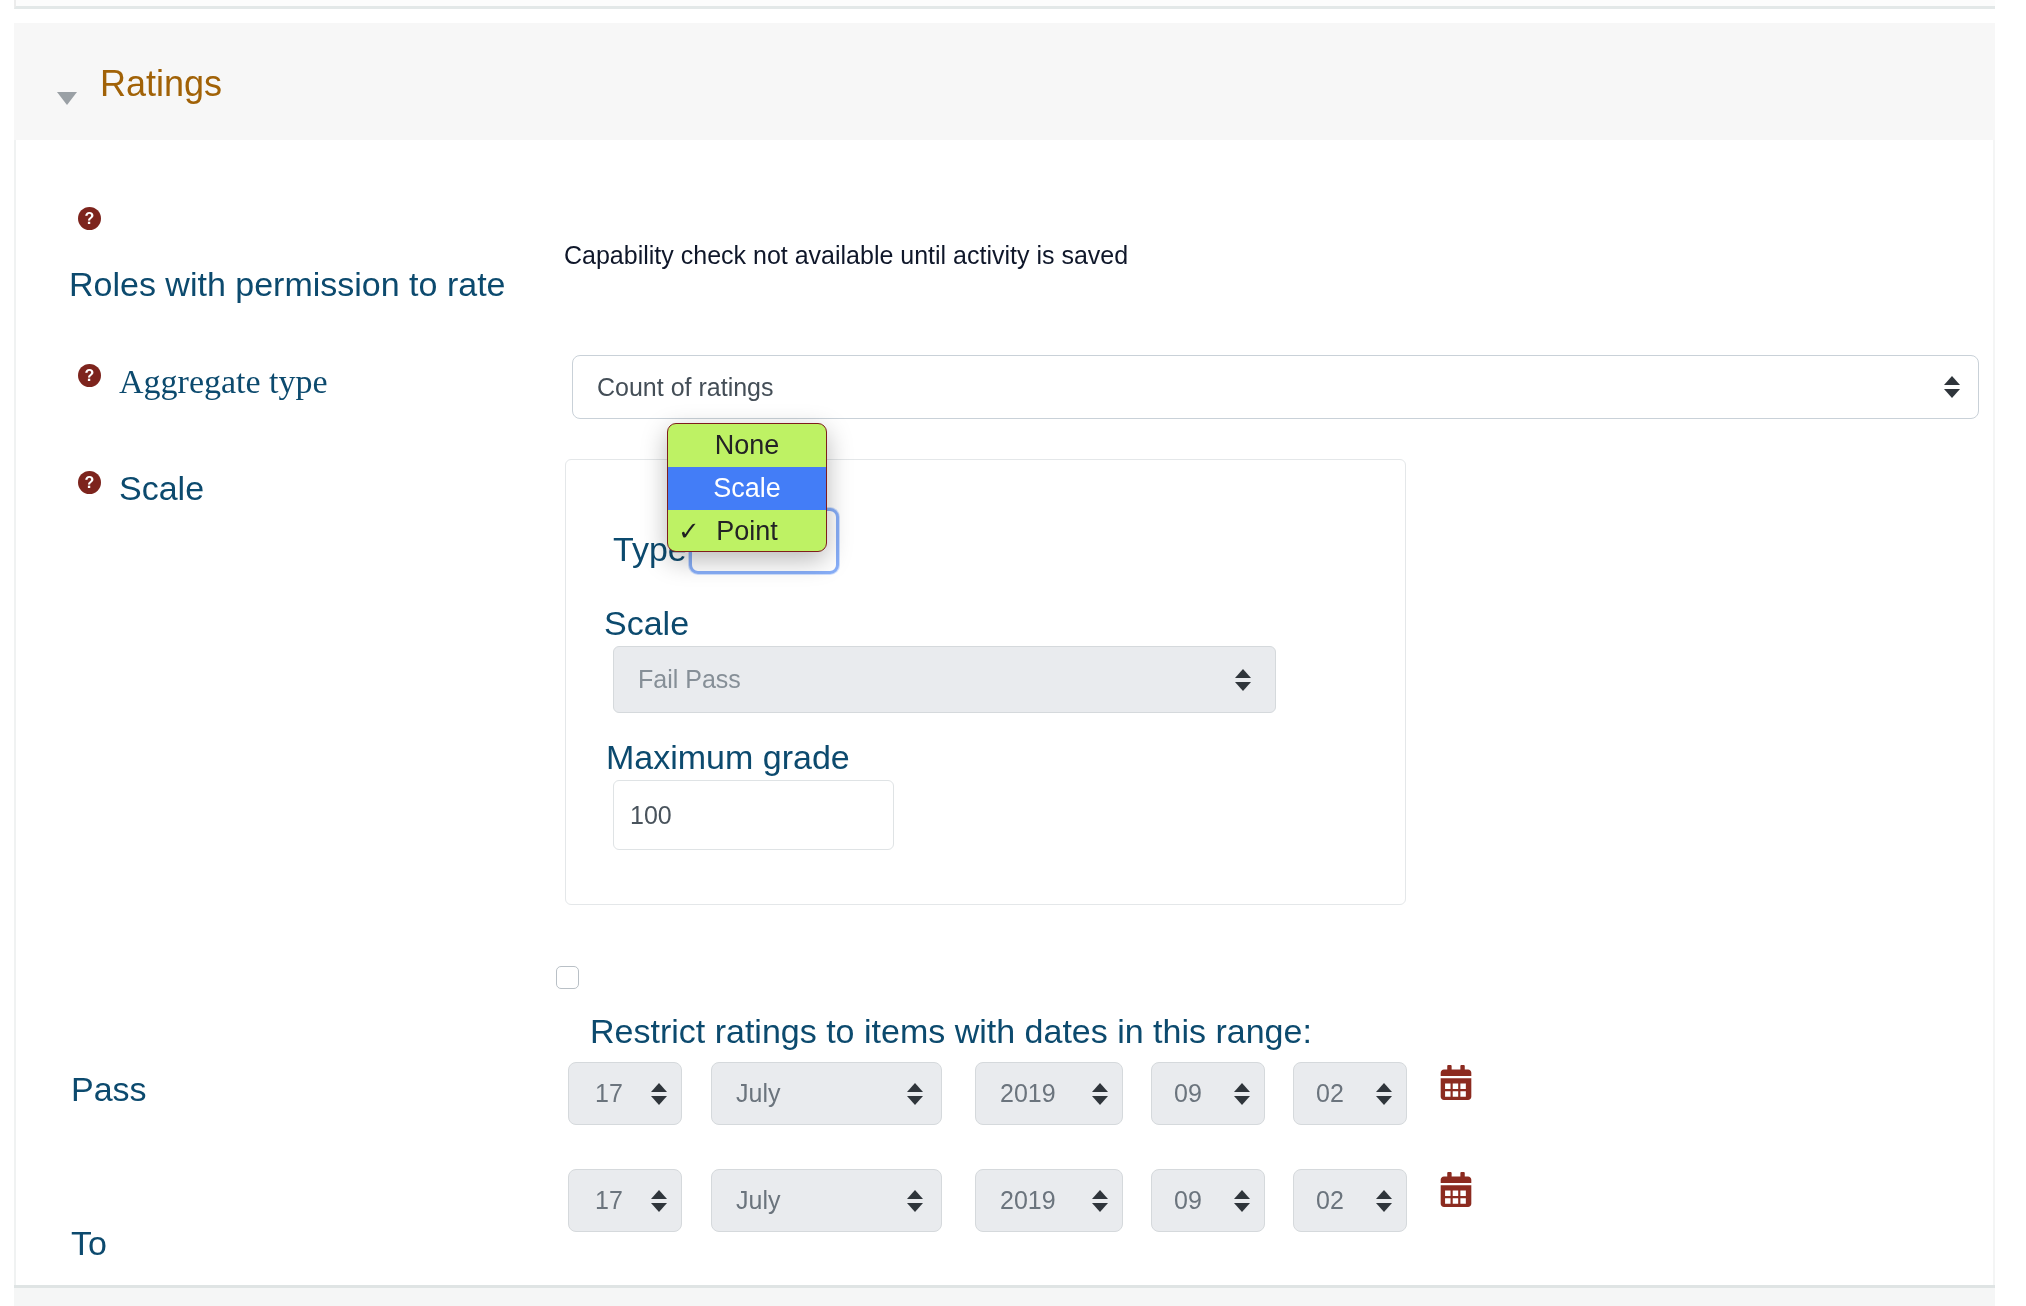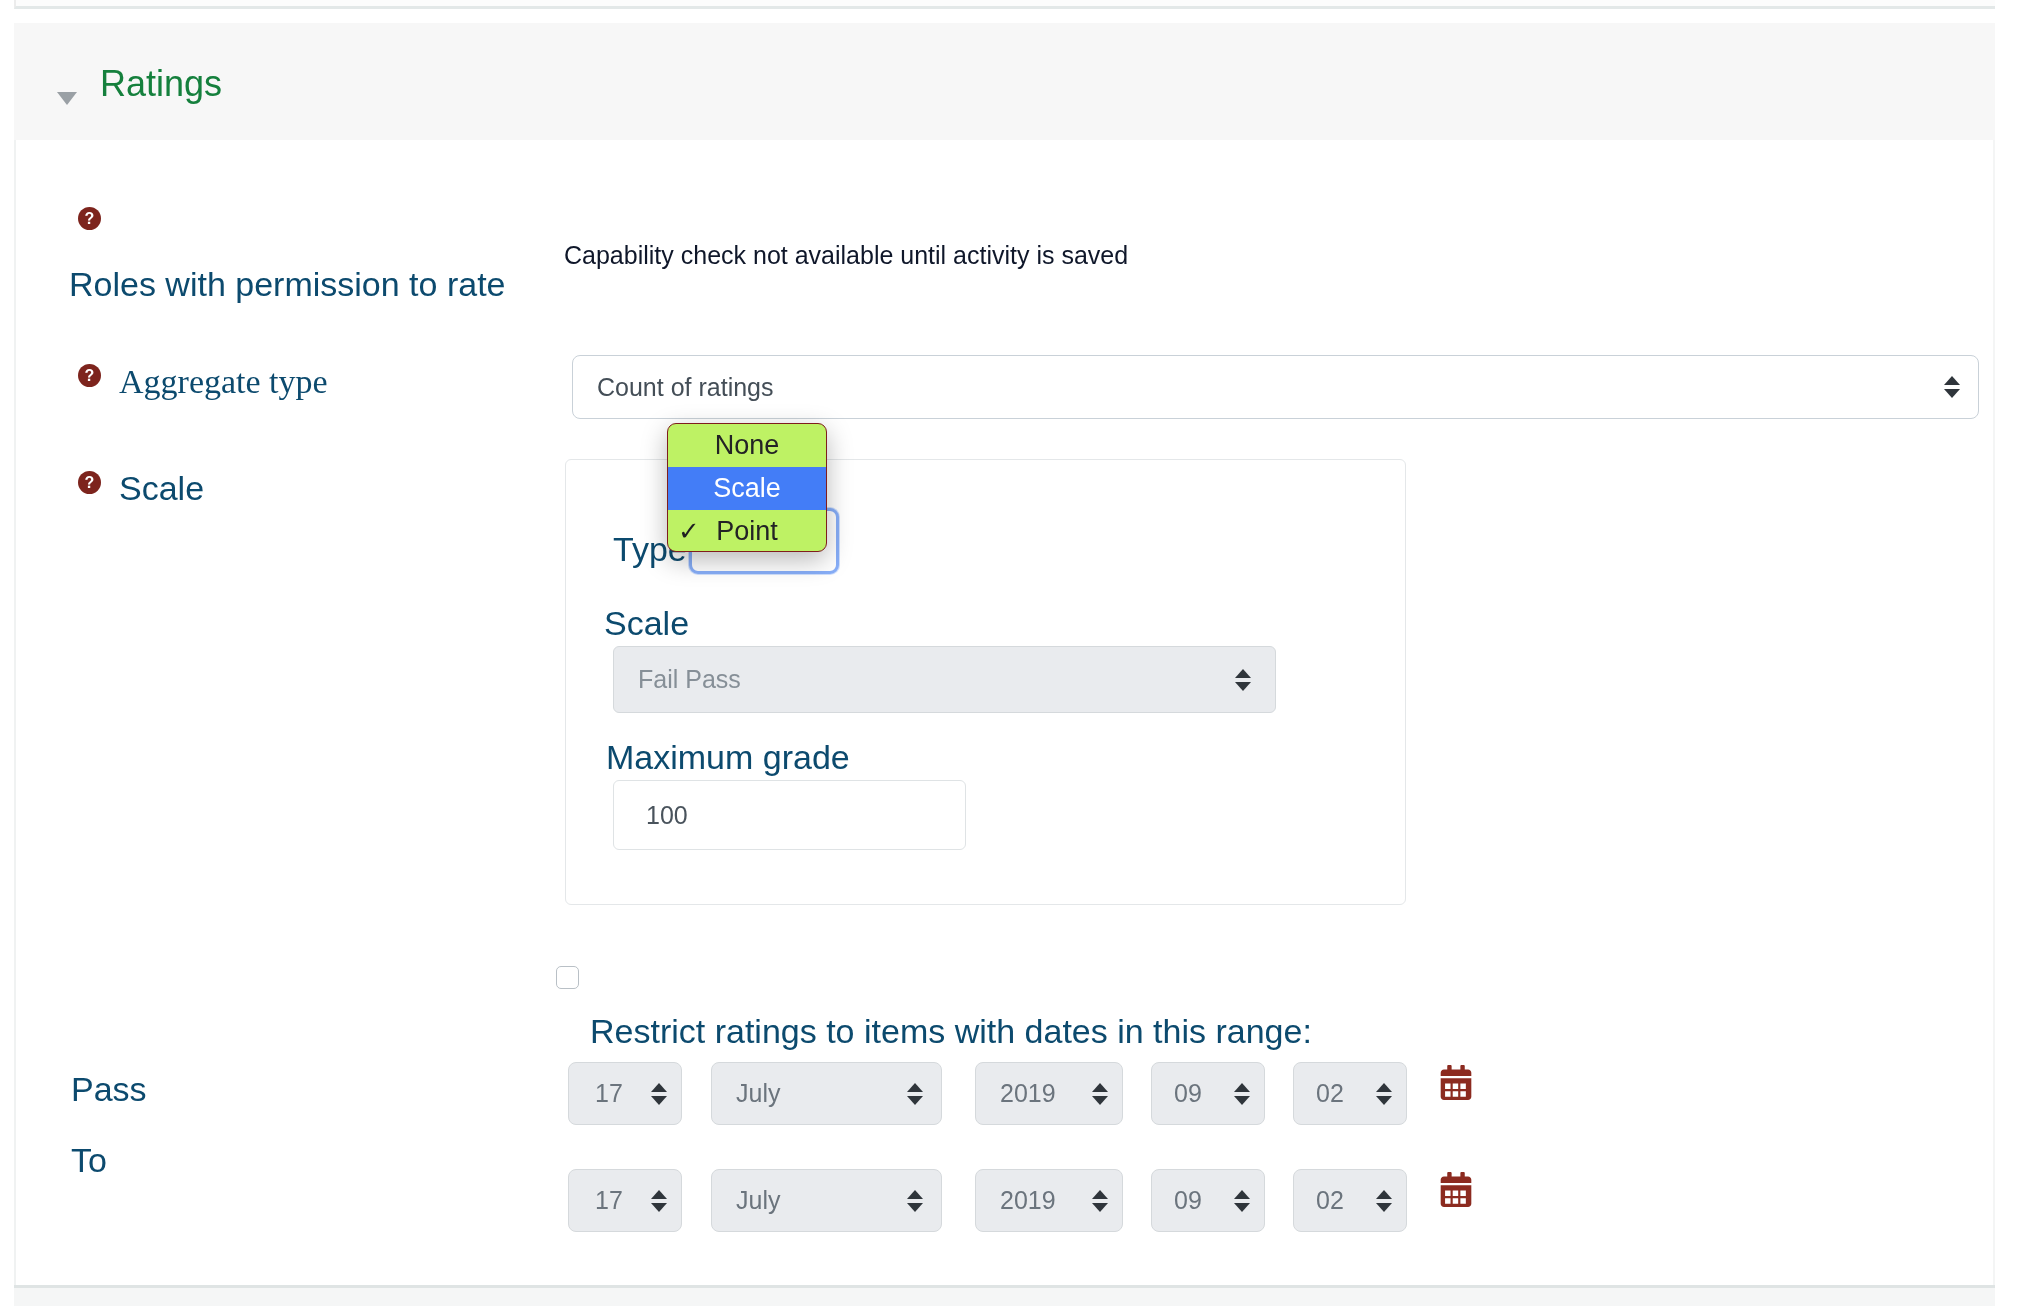--- a/index.html
+++ b/index.html
@@ -12,21 +12,21 @@
                background:#fcfcfc; border-bottom:3px solid #e3e8e8; border-left:2px solid #ececec; }
   .bottom-strip { position:absolute; left:14px; top:1285px; width:1981px; height:21px;
                background:#f5f6f6; border-top:3px solid #dfe4e4; }
 
   
   .section { position:absolute; left:14px; top:23px; width:1981px; height:1262px; }
   .section-header { position:absolute; left:0; top:0; width:100%; height:117px; background:#f7f7f7; }
   .caret { position:absolute; left:43px; top:69px; width:0; height:0;
            border-left:10px solid transparent; border-right:10px solid transparent;
            border-top:13px solid #9aa0a5; cursor:pointer; }
-  .section-title { position:absolute; left:86px; top:40px; font-size:36px; color:#15803d; cursor:pointer; }
+  .section-title { position:absolute; left:86px; top:40px; font-size:36px; color:#a16207; cursor:pointer; }
   .section-body { position:absolute; left:0; top:117px; width:100%; height:1145px;
                   background:#ffffff; border-left:2px solid #f0f2f2; border-right:2px solid #f4f5f5; }
 
   
   .help { position:absolute; width:23px; height:23px; border-radius:50%;
           background:#7d241d; color:#ffffff; font-size:16px; font-weight:bold;
           display:flex; align-items:center; justify-content:center; cursor:pointer; }
   .lbl { position:absolute; font-size:34px; color:#0c4a6e; white-space:nowrap; }
   .static-val { position:absolute; font-size:25px; color:#0f172a; white-space:nowrap; }
 
@@ -40,23 +40,23 @@
   .spin i.dn { border-top:9px solid #2f353b; }
 
   
   .groupbox { position:absolute; left:549px; top:319px; width:841px; height:446px;
               border:1px solid #e4e7e9; border-radius:6px; background:#ffffff; }
   .type-select { position:absolute; left:673px; top:368px; width:150px; height:66px;
                  background:#ffffff; border:3px solid #87aef8; border-radius:9px;
                  box-shadow:0 0 0 1px #cfdffc; cursor:pointer; }
   .fail-select { left:597px; top:506px; width:663px; height:67px; border-radius:6px; }
   .fail-select .txt { color:#868f97; }
-  .grade-input { position:absolute; left:597px; top:640px; width:353px; height:70px;
+  .grade-input { position:absolute; left:597px; top:640px; width:281px; height:70px;
                  border:1px solid #dfe3e5; border-radius:6px; background:#ffffff;
-                 font-size:25px; color:#49535c; padding-left:32px;
+                 font-size:25px; color:#49535c; padding-left:16px;
                  font-family:"Liberation Sans","DejaVu Sans",sans-serif; }
 
   
   .menu { position:absolute; left:651px; top:283px; width:160px; height:129px;
           background:#bef264; border:1px solid #7f1d1d; border-radius:9px;
           box-shadow:0 8px 26px rgba(0,0,0,0.28); overflow:hidden; z-index:5; }
   .menu-item { height:43px; display:flex; align-items:center; justify-content:center;
                font-size:27px; color:#232325; cursor:pointer; position:relative; }
   .menu-item.hl { background:#437df7; color:#ffffff; }
   .menu-item .chk { position:absolute; left:10px; font-size:26px; color:#1f1f21; }
@@ -166,21 +166,21 @@
             <i class="up"></i>
             <i class="dn"></i>
           </span>
       </div>
       <span class="cal-btn" style="left:1424px; top:925px;">
         <svg viewBox="0 0 448 512" width="32" height="35">
           <path fill="#8c2b20" d="M0 464c0 26.5 21.5 48 48 48h352c26.5 0 48-21.5 48-48V192H0v272zm64-192h80v80H64v-80zm0 112h80v80H64v-80zm112-112h80v80h-80v-80zm0 112h80v80h-80v-80zm112-112h80v80h-80v-80zm0 112h80v80h-80v-80zM400 64h-48V16c0-8.8-7.2-16-16-16h-32c-8.8 0-16 7.2-16 16v48H160V16c0-8.8-7.2-16-16-16h-32c-8.8 0-16 7.2-16 16v48H48C21.5 64 0 85.5 0 112v48h448v-48c0-26.5-21.5-48-48-48z"></path>
         </svg>
       </span>
 
-      <span class="lbl" style="left:55px; top:1001px;">To</span>
+      <span class="lbl" style="left:55px; top:1084px;">To</span>
       <div class="sel gray" style="left:552px; top:1029px; width:114px; height:63px;">
         <span class="txt" style="padding-left:26px;">17</span>
         <span class="spin" style="margin-right:14px;">
             <i class="up"></i>
             <i class="dn"></i>
           </span>
       </div>
       <div class="sel gray" style="left:695px; top:1029px; width:231px; height:63px;">
         <span class="txt">July</span>
         <span class="spin">

